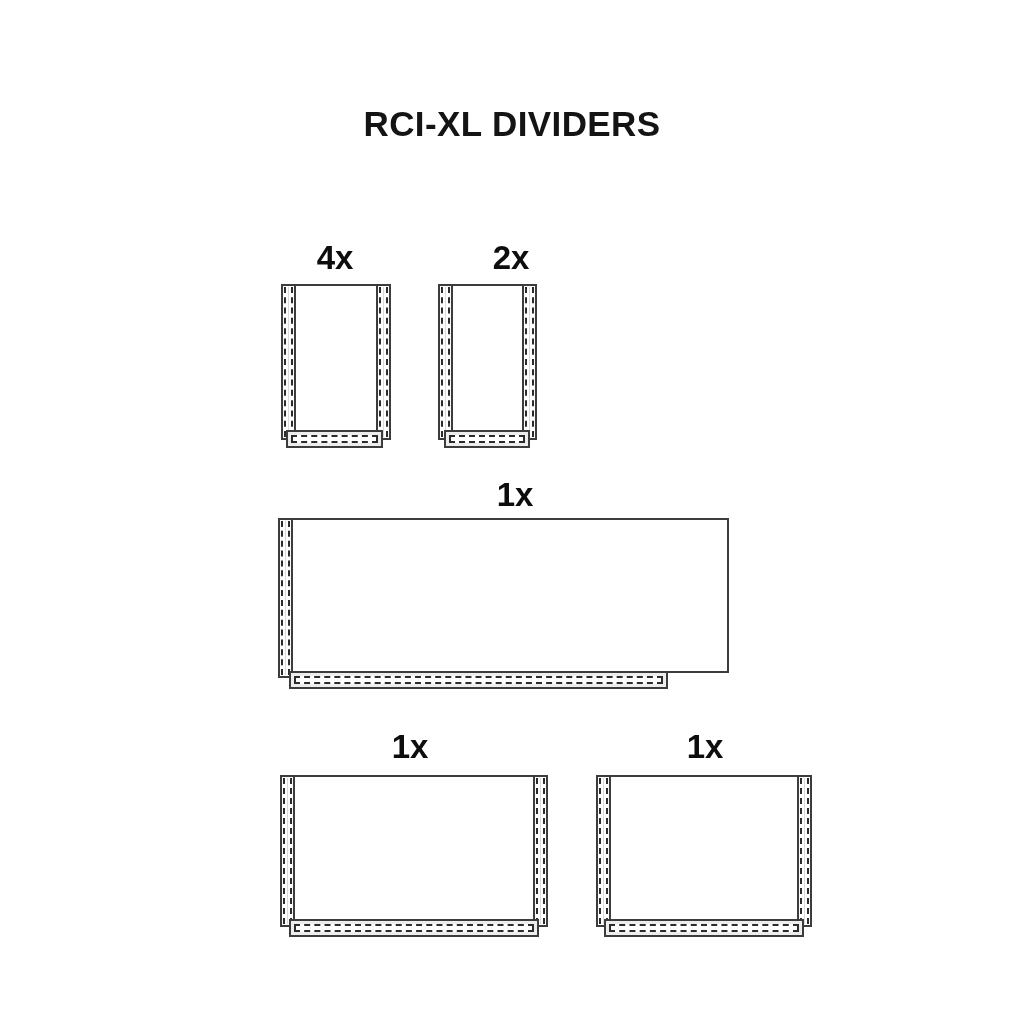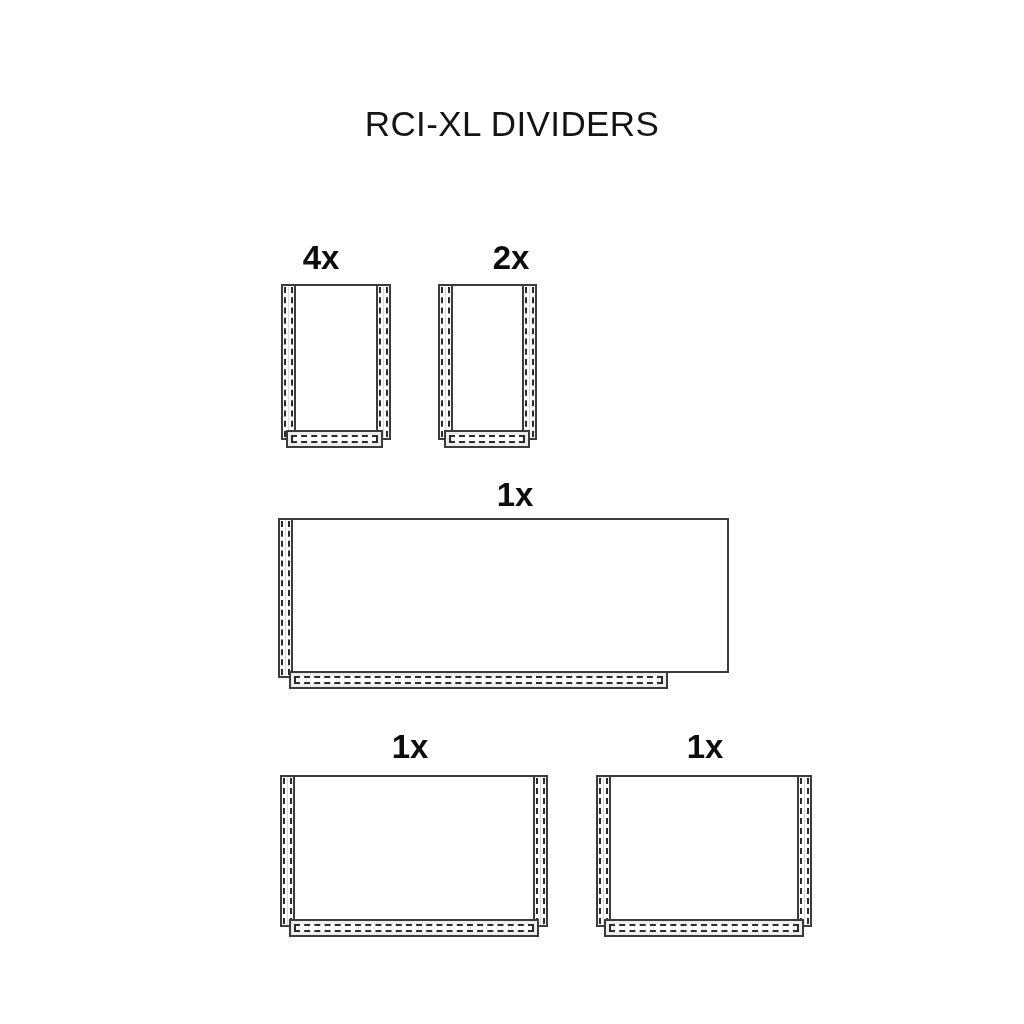--- a/index.html
+++ b/index.html
@@ -24,21 +24,21 @@
   }
 
   
   .sheet-title {
     position: absolute;
     left: 0;
     top: 103px;
     width: 1024px;
     text-align: center;
     font-size: 35px;
-    font-weight: 400;
+    font-weight: 700;
     letter-spacing: 0.4px;
     color: #141414;
     line-height: 42px;
     white-space: nowrap;
   }
 
   
   .qty-label {
     position: absolute;
     font-size: 33px;
@@ -115,21 +115,21 @@
         <div class="part-body" style="left: 281px; top: 284px; width: 110px; height: 151px;"></div>
         <div class="flap" style="top: 284px; width: 15px; height: 156px; left: 281px;">
           <div class="flap-inner"></div>
         </div>
         <div class="flap" style="top: 284px; width: 15px; height: 156px; left: 376px;">
           <div class="flap-inner"></div>
         </div>
         <div class="tab" style="left: 286px; top: 430px; width: 97px; height: 18px;">
           <div class="tab-inner"></div>
         </div>
-        <div class="qty-label" style="left: 321px; top: 240px;">4x</div>
+        <div class="qty-label" style="left: 335px; top: 240px;">4x</div>
       </div>
       <div class="part" style="left: 0px; top: 0px;">
         <div class="part-body" style="left: 438px; top: 284px; width: 99px; height: 151px;"></div>
         <div class="flap" style="top: 284px; width: 15px; height: 156px; left: 438px;">
           <div class="flap-inner"></div>
         </div>
         <div class="flap" style="top: 284px; width: 15px; height: 156px; left: 522px;">
           <div class="flap-inner"></div>
         </div>
         <div class="tab" style="left: 444px; top: 430px; width: 86px; height: 18px;">

